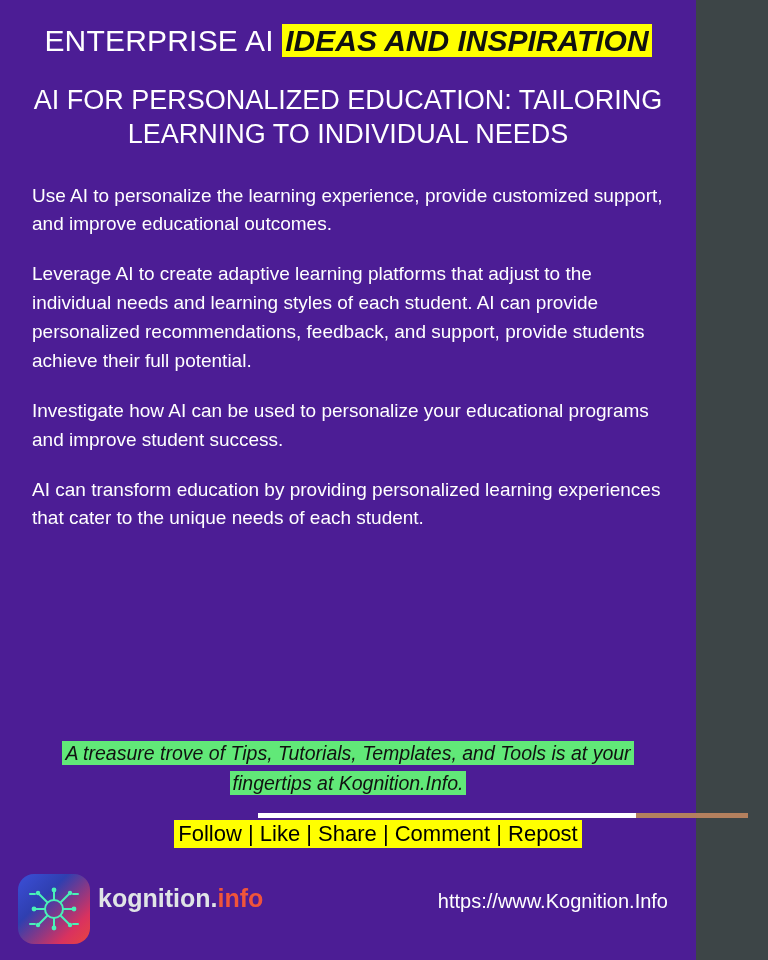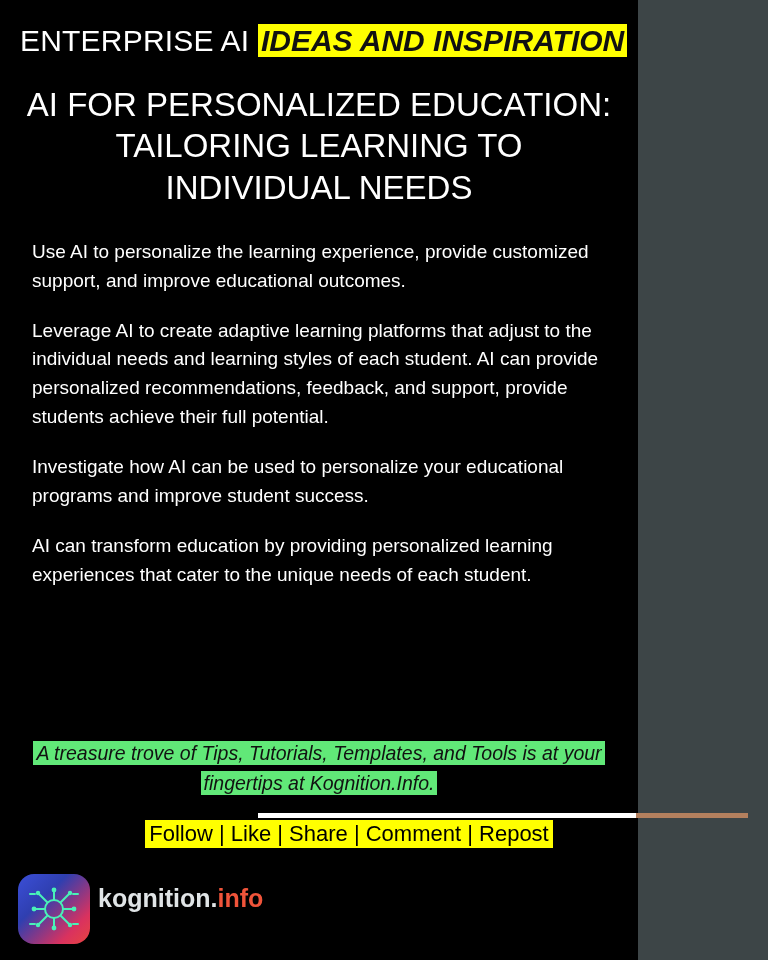--- a/index.html
+++ b/index.html
@@ -5,23 +5,23 @@
   * { box-sizing: border-box; margin: 0; padding: 0; }
   html, body {
     width: 768px;
     height: 960px;
     background: #3d4547;
     font-family: "Liberation Sans", sans-serif;
     overflow: hidden;
   }
   .page {
     position: relative;
-    width: 638px;
+    width: 696px;
     height: 960px;
-    background: #000000;
+    background: #4c1d95;
   }
 
   
   .header {
     padding: 24px 20px 0 20px;
     text-align: center;
     white-space: nowrap;
   }
   .header-plain {
     color: #ffffff;
@@ -36,21 +36,21 @@
     font-style: italic;
     font-weight: 600;
     padding: 0 3px;
   }
 
   
   .title {
     margin-top: 26px;
     padding: 0 22px;
     color: #ffffff;
-    font-size: 33px;
+    font-size: 27px;
     font-weight: 400;
     line-height: 1.25;
     text-align: center;
   }
 
   
   .body {
     margin-top: 30px;
     padding: 0 30px 0 32px;
   }
@@ -200,14 +200,15 @@
         <circle cx="20" cy="51" r="2.2"></circle>
         <circle cx="52" cy="51" r="2.2"></circle>
       </g>
     </svg>
   </div>
 
   <div class="brandword">
     <span class="brand-k">kognition</span><span class="brand-dot">.</span><span class="brand-info">info</span>
   </div>
 
+  <div class="url">https://www.Kognition.Info</div>
 
 </div>
 
 </body></html>

